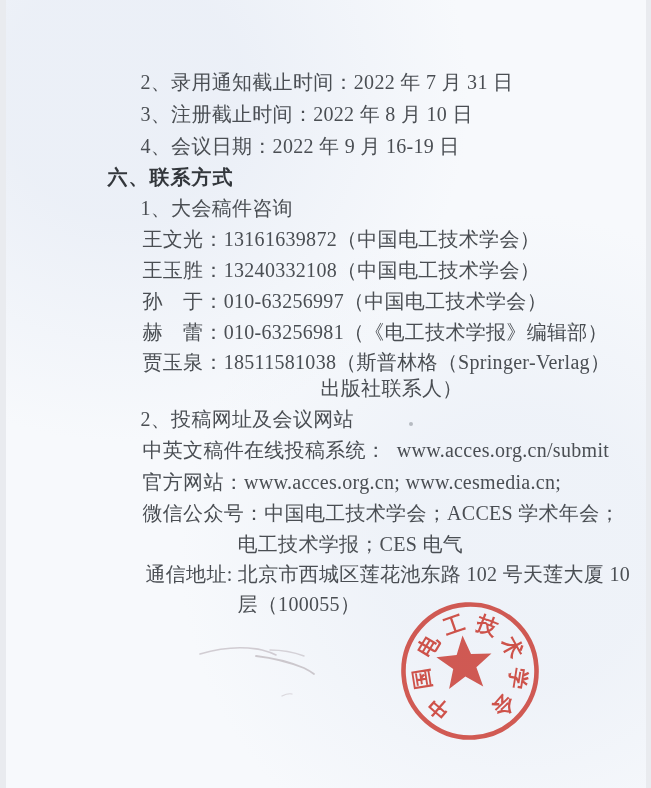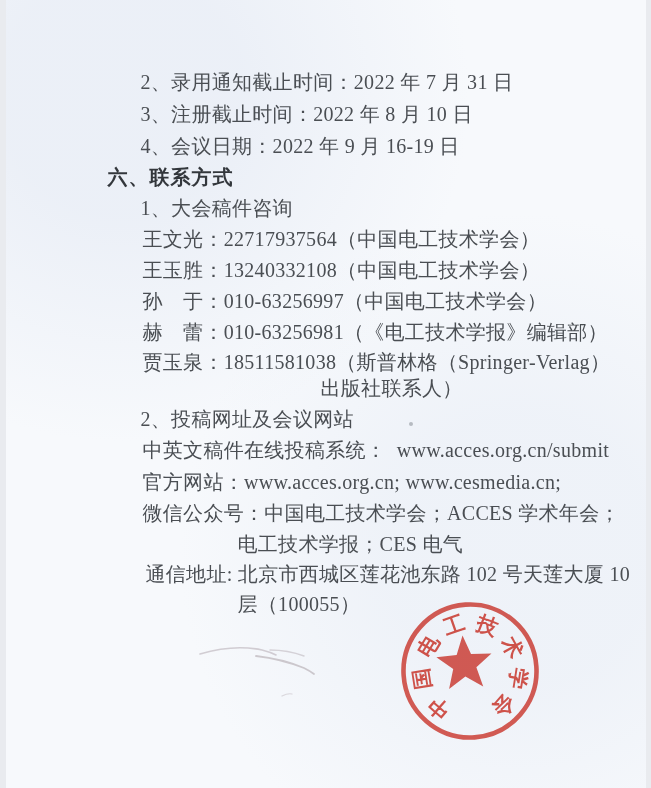--- a/index.html
+++ b/index.html
@@ -69,21 +69,21 @@
 <body>
 
 <div class="page">
 
   <div id="doc-lines">
       <div class="text-line" style="left: 135px; top: 70px;">2、录用通知截止时间：2022 年 7 月 31 日</div>
       <div class="text-line" style="left: 135px; top: 102px;">3、注册截止时间：2022 年 8 月 10 日</div>
       <div class="text-line" style="left: 135px; top: 134px;">4、会议日期：2022 年 9 月 16-19 日</div>
       <div class="text-line bold" style="left: 102px; top: 165px;">六、联系方式</div>
       <div class="text-line" style="left: 135px; top: 196px;">1、大会稿件咨询</div>
-      <div class="text-line" style="left: 137px; top: 227px;">王文光：22717937564（中国电工技术学会）</div>
+      <div class="text-line" style="left: 137px; top: 227px;">王文光：13161639872（中国电工技术学会）</div>
       <div class="text-line" style="left: 137px; top: 258px;">王玉胜：13240332108（中国电工技术学会）</div>
       <div class="text-line" style="left: 137px; top: 289px;">孙　于：010-63256997（中国电工技术学会）</div>
       <div class="text-line" style="left: 137px; top: 320px;">赫　蕾：010-63256981（《电工技术学报》编辑部）</div>
       <div class="text-line" style="left: 137px; top: 350px;">贾玉泉：18511581038（斯普林格（Springer-Verlag）</div>
       <div class="text-line" style="left: 315px; top: 376px;">出版社联系人）</div>
       <div class="text-line" style="left: 135px; top: 407px;">2、投稿网址及会议网站</div>
       <div class="text-line" style="left: 137px; top: 438px;">中英文稿件在线投稿系统：  www.acces.org.cn/submit</div>
       <div class="text-line" style="left: 137px; top: 470px; text-align: right;">官方网站：www.acces.org.cn; www.cesmedia.cn;</div>
       <div class="text-line" style="left: 137px; top: 501px; text-align: center;">微信公众号：中国电工技术学会；ACCES 学术年会；</div>
       <div class="text-line" style="left: 232px; top: 532px;">电工技术学报；CES 电气</div>

